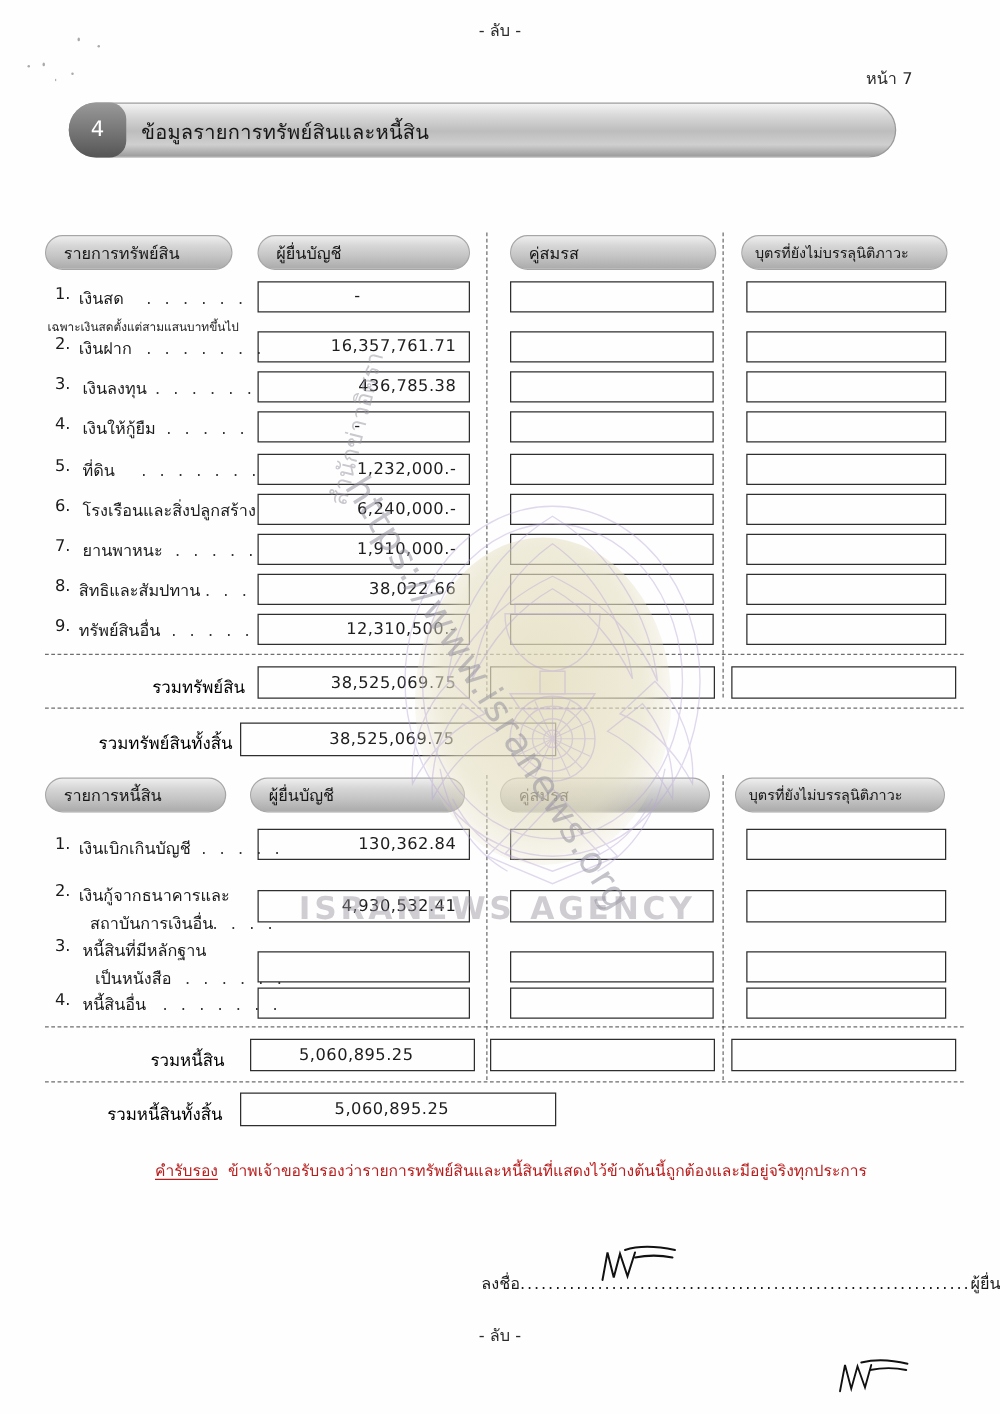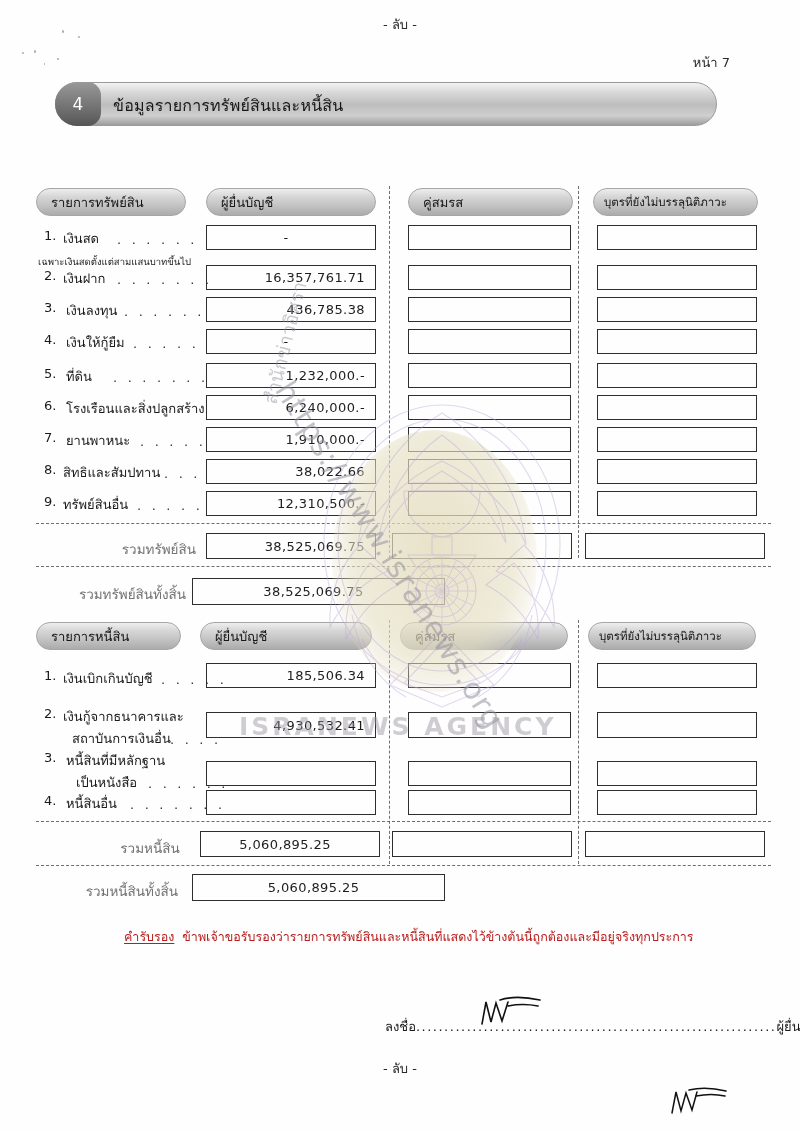--- a/index.html
+++ b/index.html
@@ -207,21 +207,21 @@
     color: #1d1d1d;
     letter-spacing: .4px;
   }
   .cell.val {
     padding-right: 10px;
     justify-content: flex-end;
   }
   .total-label {
     position: absolute;
     font-size: 13.5px;
-    color: #737373;
+    color: #000000;
     white-space: nowrap;
     text-align: right;
   }
 
   
   .cert {
     position: absolute;
     left: 124px;
     top: 927px;
     font-size: 12.5px;
@@ -400,21 +400,21 @@
     <div class="col-head" style="left:200px; top:622px; width:172px;">ผู้ยื่นบัญชี</div>
     <div class="col-head" style="left:400px; top:622px; width:168px;">คู่สมรส</div>
     <div class="col-head" style="left:588px; top:622px; width:168px; font-size:11.5px; padding-left:10px;">บุตรที่ยังไม่บรรลุนิติภาวะ</div>
 
     <div class="vsep" style="left:389px; top:620px; height:244px;"></div>
     <div class="vsep" style="left:578px; top:620px; height:244px;"></div>
 
     <div class="row-label" style="left:44px;  top:668px;">1.</div>
     <div class="row-label" style="left:63px;  top:668px;">เงินเบิกเกินบัญชี</div>
     <div class="dots" style="left:161px; top:672px;">. . . . .</div>
-    <div class="cell val" style="left:206px; top:663px; width:170px; height:25px;">185,506.34</div>
+    <div class="cell val" style="left:206px; top:663px; width:170px; height:25px;">130,362.84</div>
     <div class="cell val" style="left:408px; top:663px; width:163px; height:25px;"></div>
     <div class="cell val" style="left:597px; top:663px; width:160px; height:25px;"></div>
 
     <div class="row-label" style="left:44px;  top:706px;">2.</div>
     <div class="row-label" style="left:63px;  top:706px;">เงินกู้จากธนาคารและ</div>
     <div class="row-label" style="left:72px; top:728px;">สถาบันการเงินอื่น</div>
     <div class="dots" style="left:170px; top:732px;">. . . .</div>
     <div class="cell val" style="left:206px; top:712px; width:170px; height:26px;">4,930,532.41</div>
     <div class="cell val" style="left:408px; top:712px; width:163px; height:26px;"></div>
     <div class="cell val" style="left:597px; top:712px; width:160px; height:26px;"></div>

